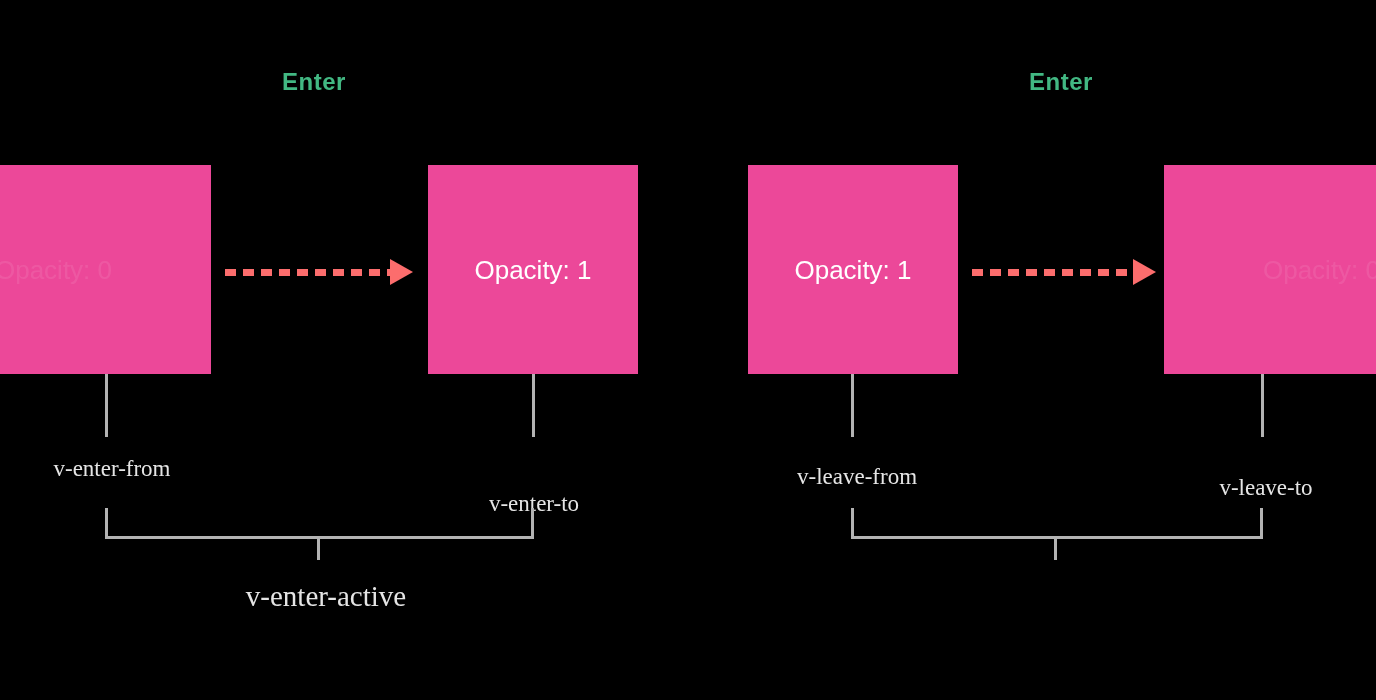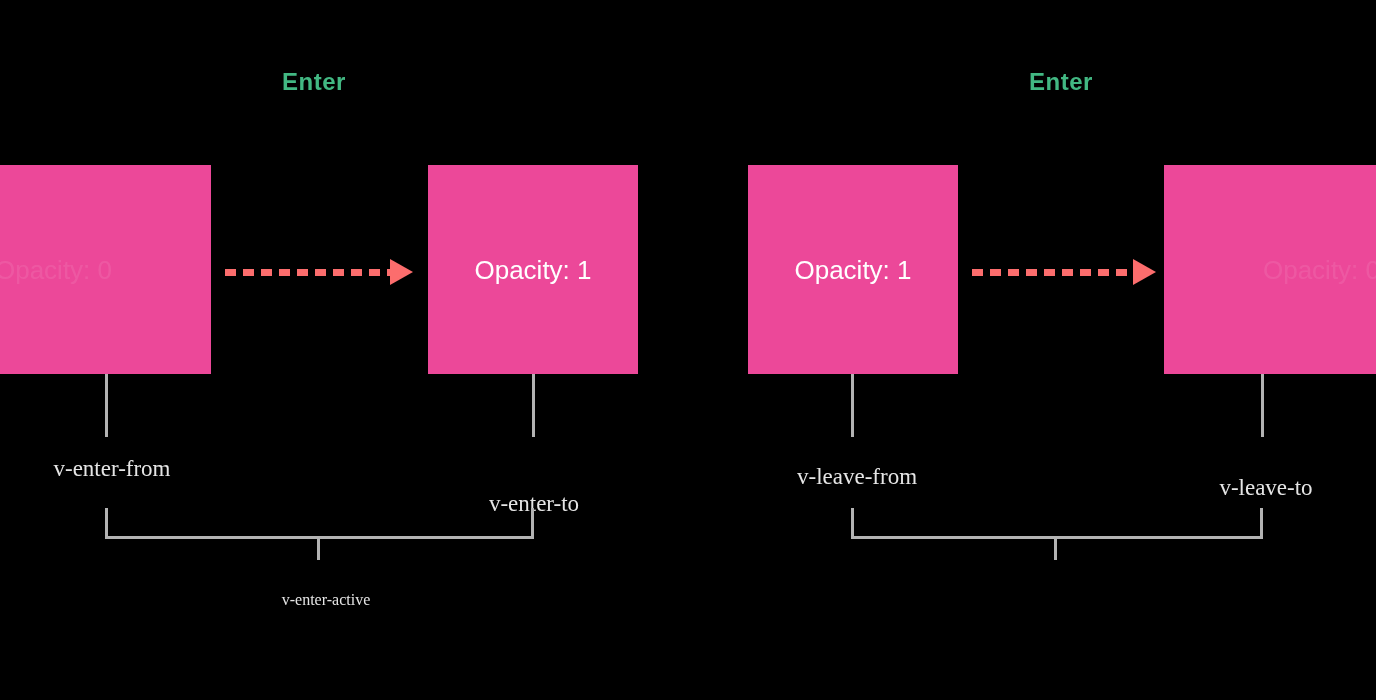--- a/index.html
+++ b/index.html
@@ -92,22 +92,21 @@
     position: absolute;
     font-family: Liberation Serif, serif;
     font-size: 23px;
     color: #e5e5e5;
     white-space: nowrap;
     transform: translateX(-50%);
     line-height: 1;
     text-align: center;
   }
   .class-label.active-label {
-    font-size: 16px;
-    margin-top: 10px;
+    font-size: 29px;
   }
 </style>
 </head>
 <body>
 
 <div id="canvas">
 
   <div class="section-title" style="left:314px; top:70px;">Enter</div>
 
   <div class="state-box faded" style="left:-104px; top:165px; width:315px; height:209px;">

